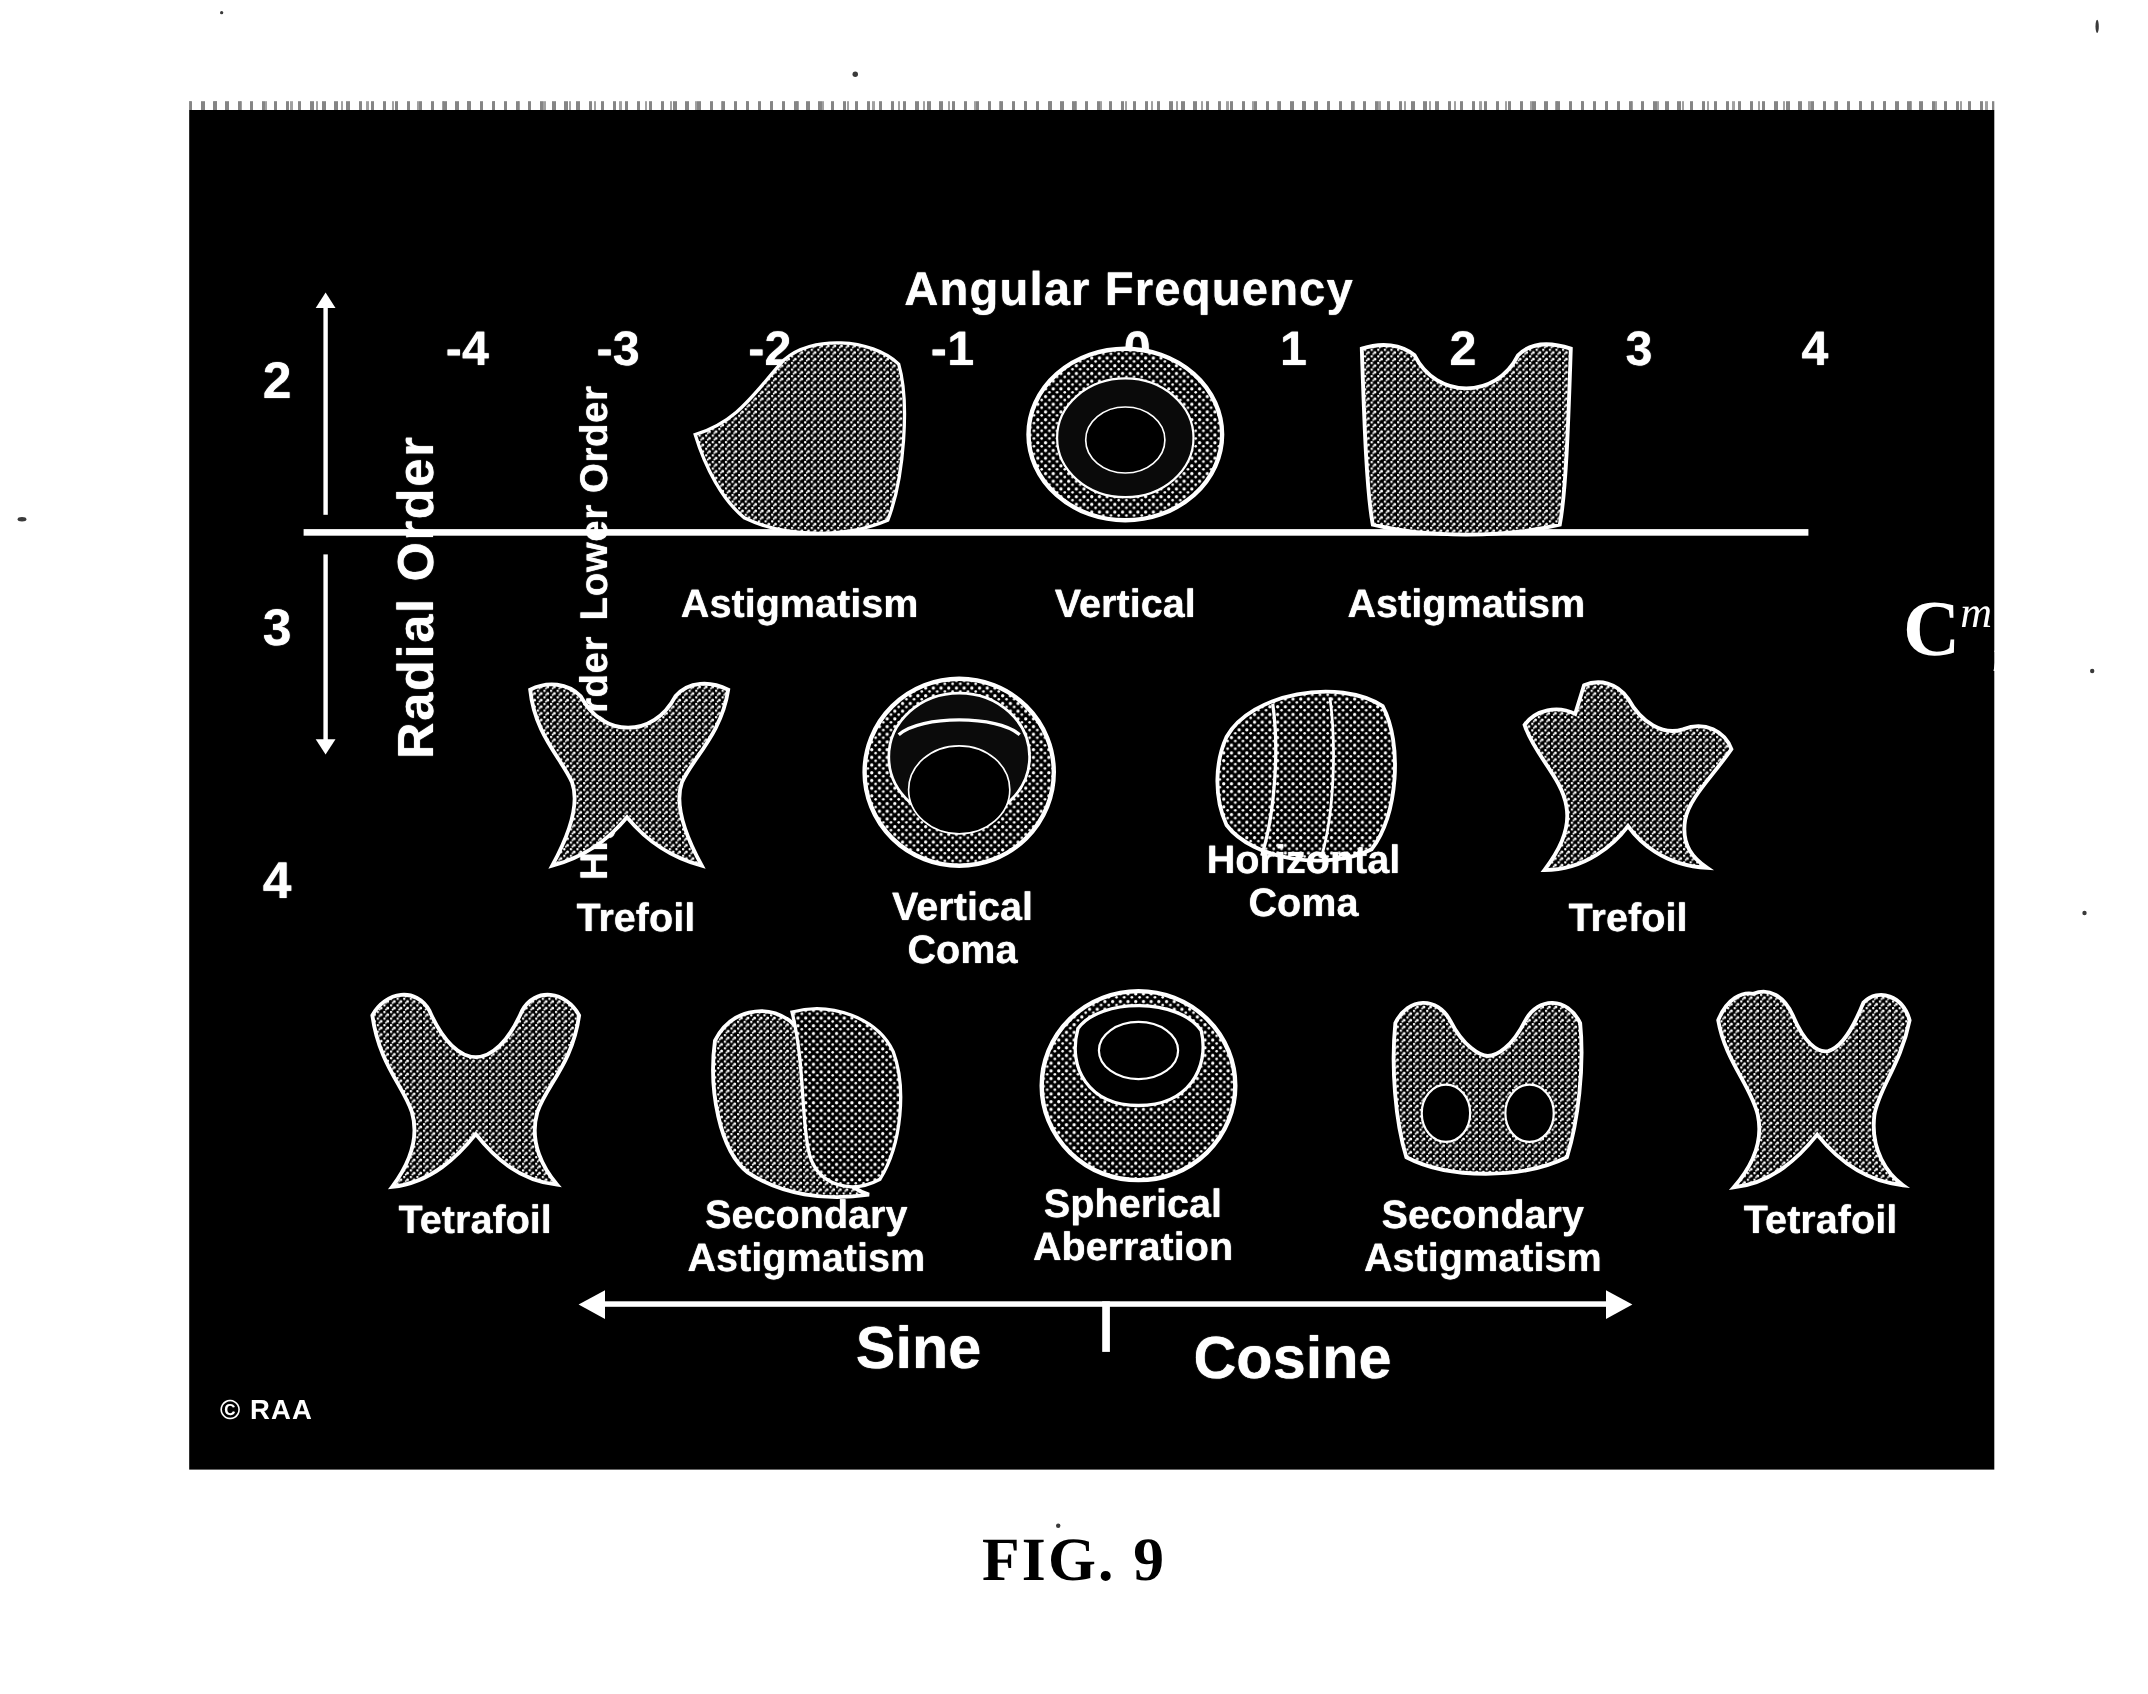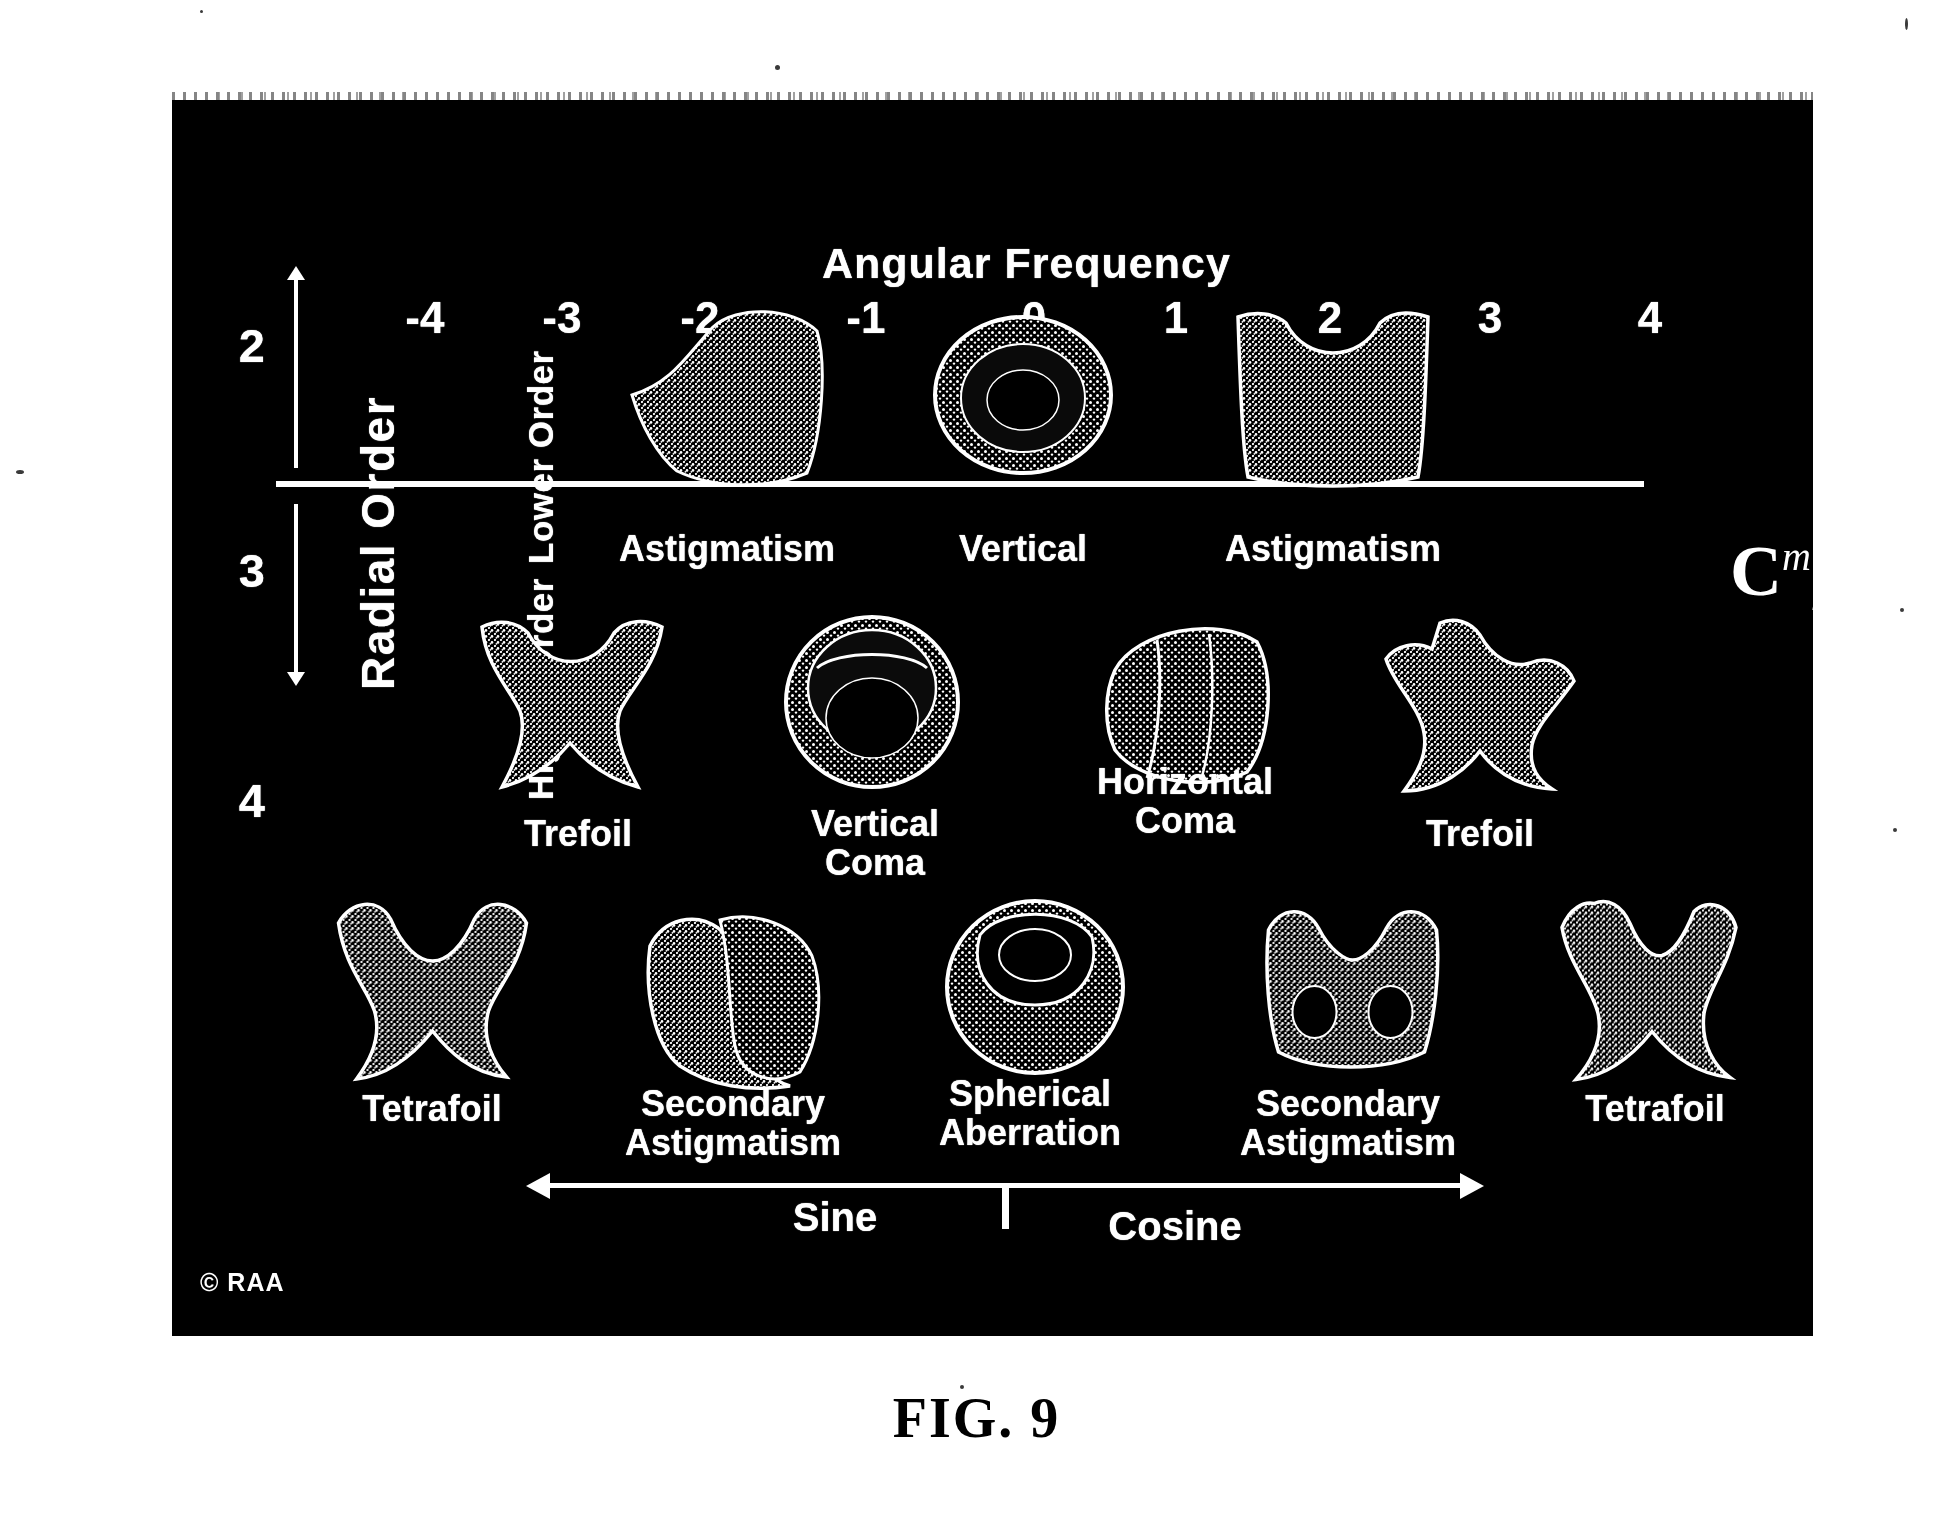--- a/index.html
+++ b/index.html
@@ -58,21 +58,21 @@
   .formula sup{font-size:40px;vertical-align:super;font-style:italic;font-weight:normal;}
   .formula sub{font-size:40px;vertical-align:sub;font-style:italic;font-weight:normal;}
 
   
   .sc-line{position:absolute;height:5px;background:#fff;}
   .sc-arrow{position:absolute;width:0;height:0;
       border-top:13px solid transparent;border-bottom:13px solid transparent;}
   .sc-arrow.left{border-right:24px solid #fff;}
   .sc-arrow.right{border-left:24px solid #fff;}
   .sc-tick{position:absolute;width:7px;height:46px;background:#fff;}
-  .sc-label{position:absolute;color:#fff;font-size:40px;font-weight:bold;
+  .sc-label{position:absolute;color:#fff;font-size:54px;font-weight:bold;
       transform:translateX(-50%);text-shadow:0 0 1px #fff;}
 
   .copyright{position:absolute;left:200px;top:1270px;color:#fff;font-size:25px;font-weight:bold;
       letter-spacing:1px;}
 
   .figcap{position:absolute;left:0;right:0;top:1386px;text-align:center;color:#000;
       font-family:"Liberation Serif",serif;font-size:56px;font-weight:bold;letter-spacing:2px;}
 
   
   .dust{position:absolute;background:#3a3a3a;border-radius:50%;}

